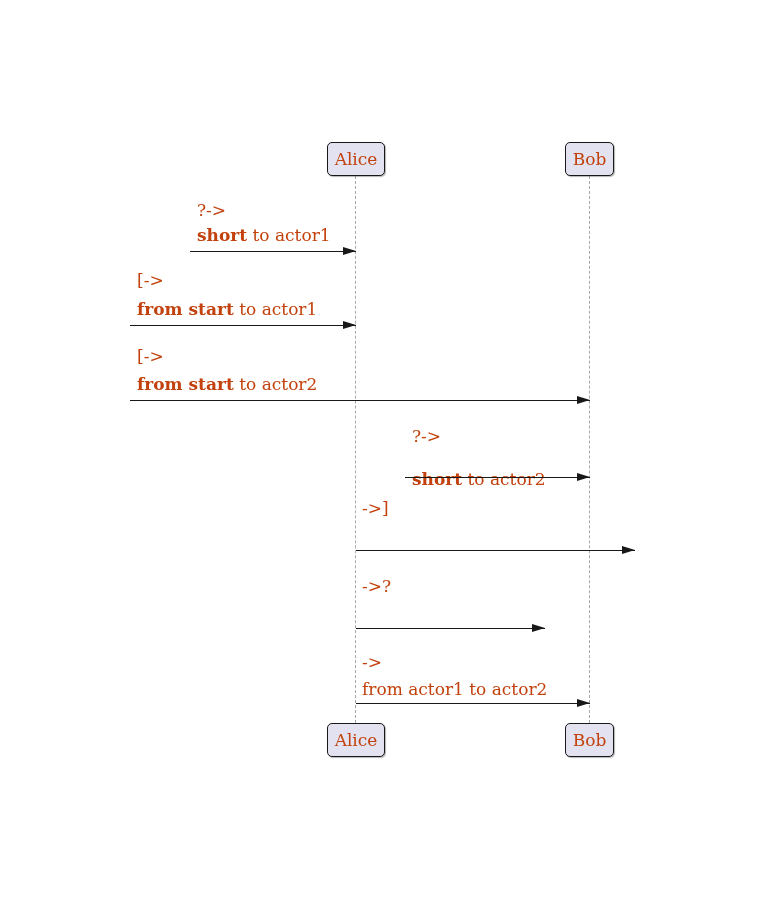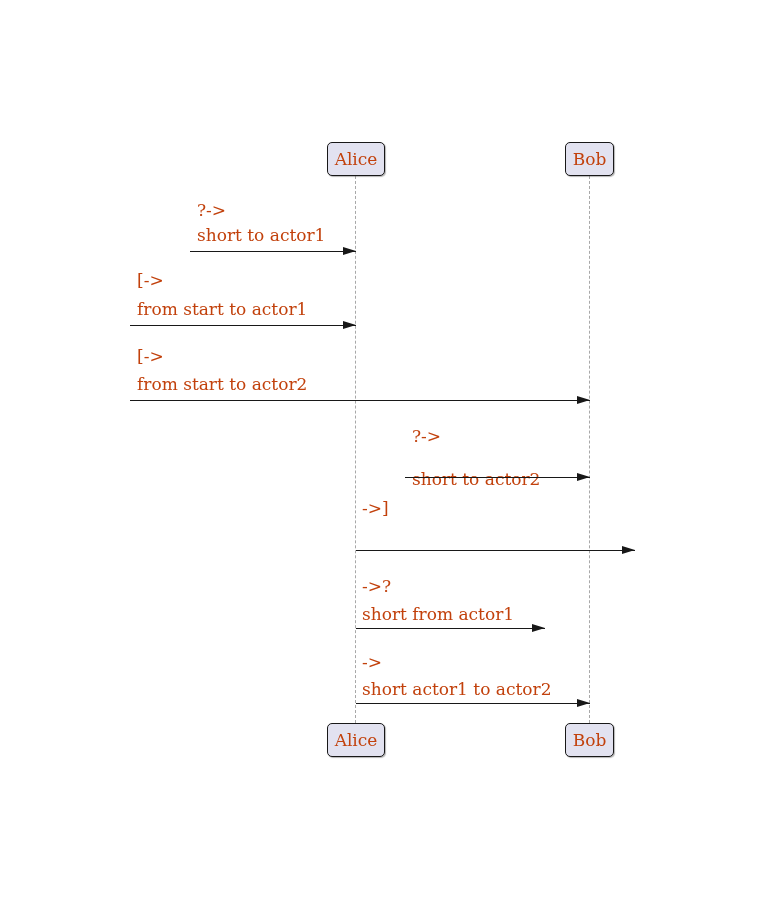--- a/index.html
+++ b/index.html
@@ -34,21 +34,21 @@
     justify-content: center;
     font-size: 17px;
     line-height: 1;
   }
   .msg-op, .msg-label {
     position: absolute;
     font-size: 17px;
     line-height: 1.15;
     white-space: nowrap;
   }
-  .msg-label b { font-weight: normal; }
+  .msg-label b { font-weight: bold; }
   .arrow {
     position: absolute;
     box-sizing: content-box;
     height: 0;
     border-top: 1.3px solid #181818;
   }
   .arrow .head {
     position: absolute;
     right: 0;
     top: -5.2px;
@@ -97,27 +97,26 @@
   <div class="arrow" style="left:405px; top:477px; width:185px;">
       <span class="head"></span>
     </div>
 
   <div class="msg-op" style="left:362px; top:499px;">-&gt;]</div>
   <div class="arrow" style="left:356px; top:550px; width:279px;">
       <span class="head"></span>
     </div>
 
   <div class="msg-op" style="left:362px; top:577px;">-&gt;?</div>
-  <div class="msg-label" style="left:362px; top:605px;"><span></span><b>short</b><span> from actor1</span></div>
   <div class="arrow" style="left:356px; top:628px; width:189px;">
       <span class="head"></span>
     </div>
 
   <div class="msg-op" style="left:362px; top:653px;">-&gt;</div>
-  <div class="msg-label" style="left:362px; top:680px;"><span>short actor1 to actor2</span><b></b><span></span></div>
+  <div class="msg-label" style="left:362px; top:680px;"><span>from actor1 to actor2</span><b></b><span></span></div>
   <div class="arrow" style="left:356px; top:703px; width:234px;">
       <span class="head"></span>
     </div>
 
   <div class="participant" style="left:327px; top:723px; width:58px; height:34px;">
     <span>Alice</span>
   </div>
   <div class="participant" style="left:565px; top:723px; width:49px; height:34px;">
     <span>Bob</span>
   </div>

